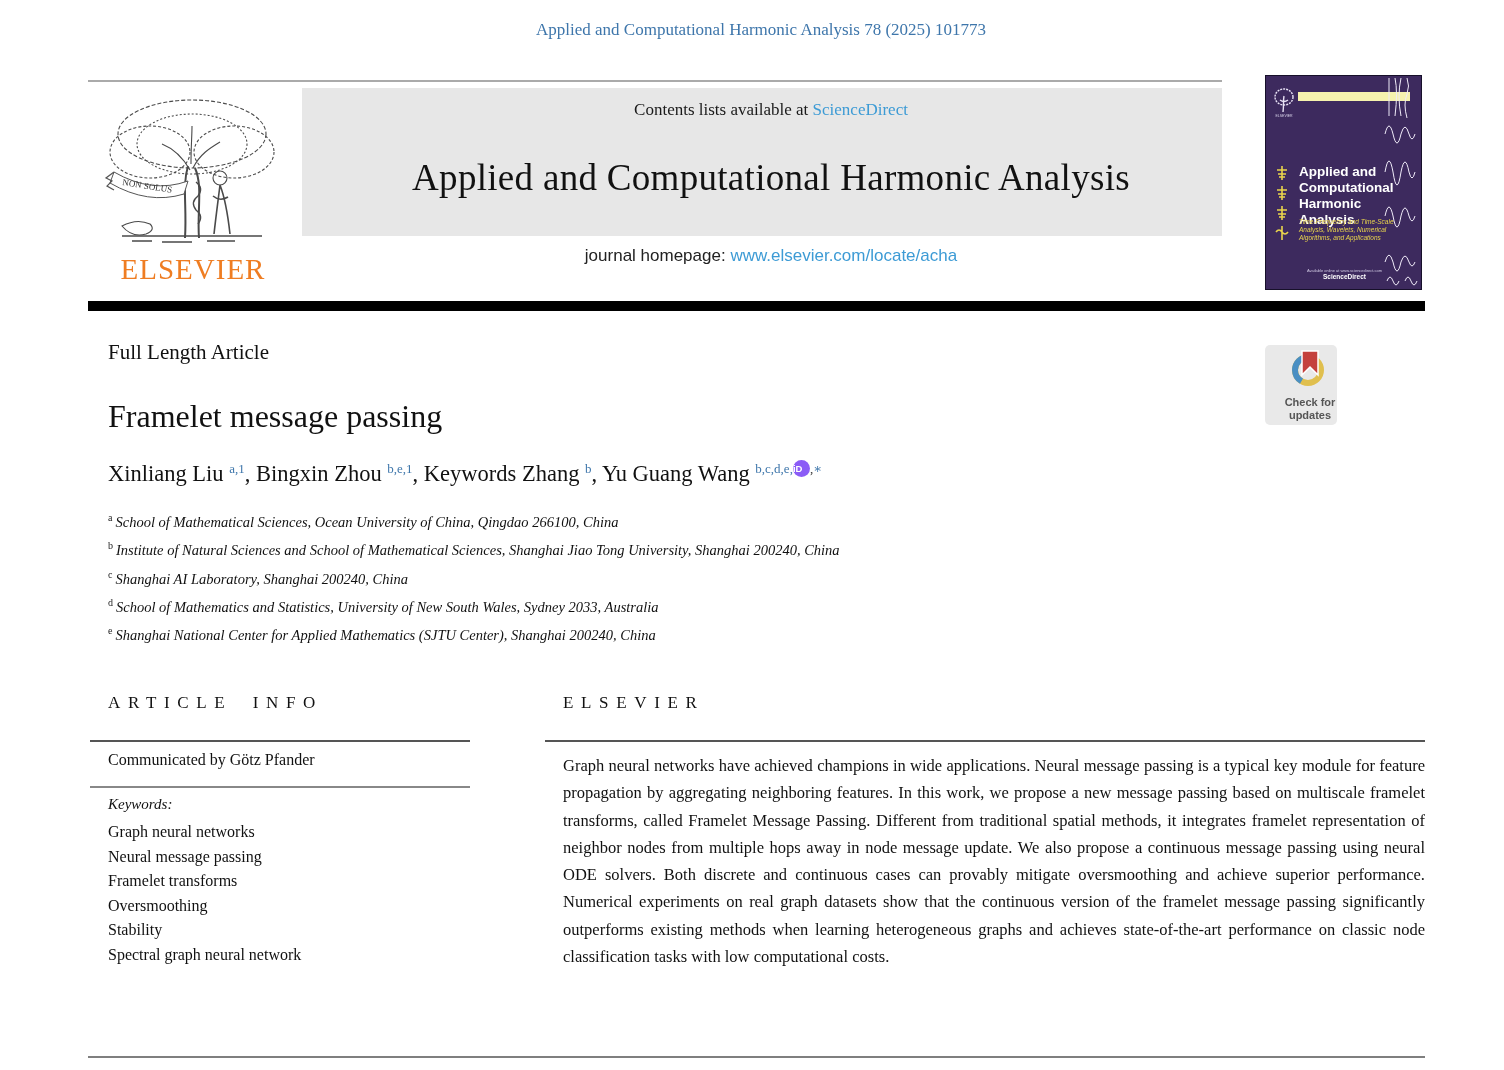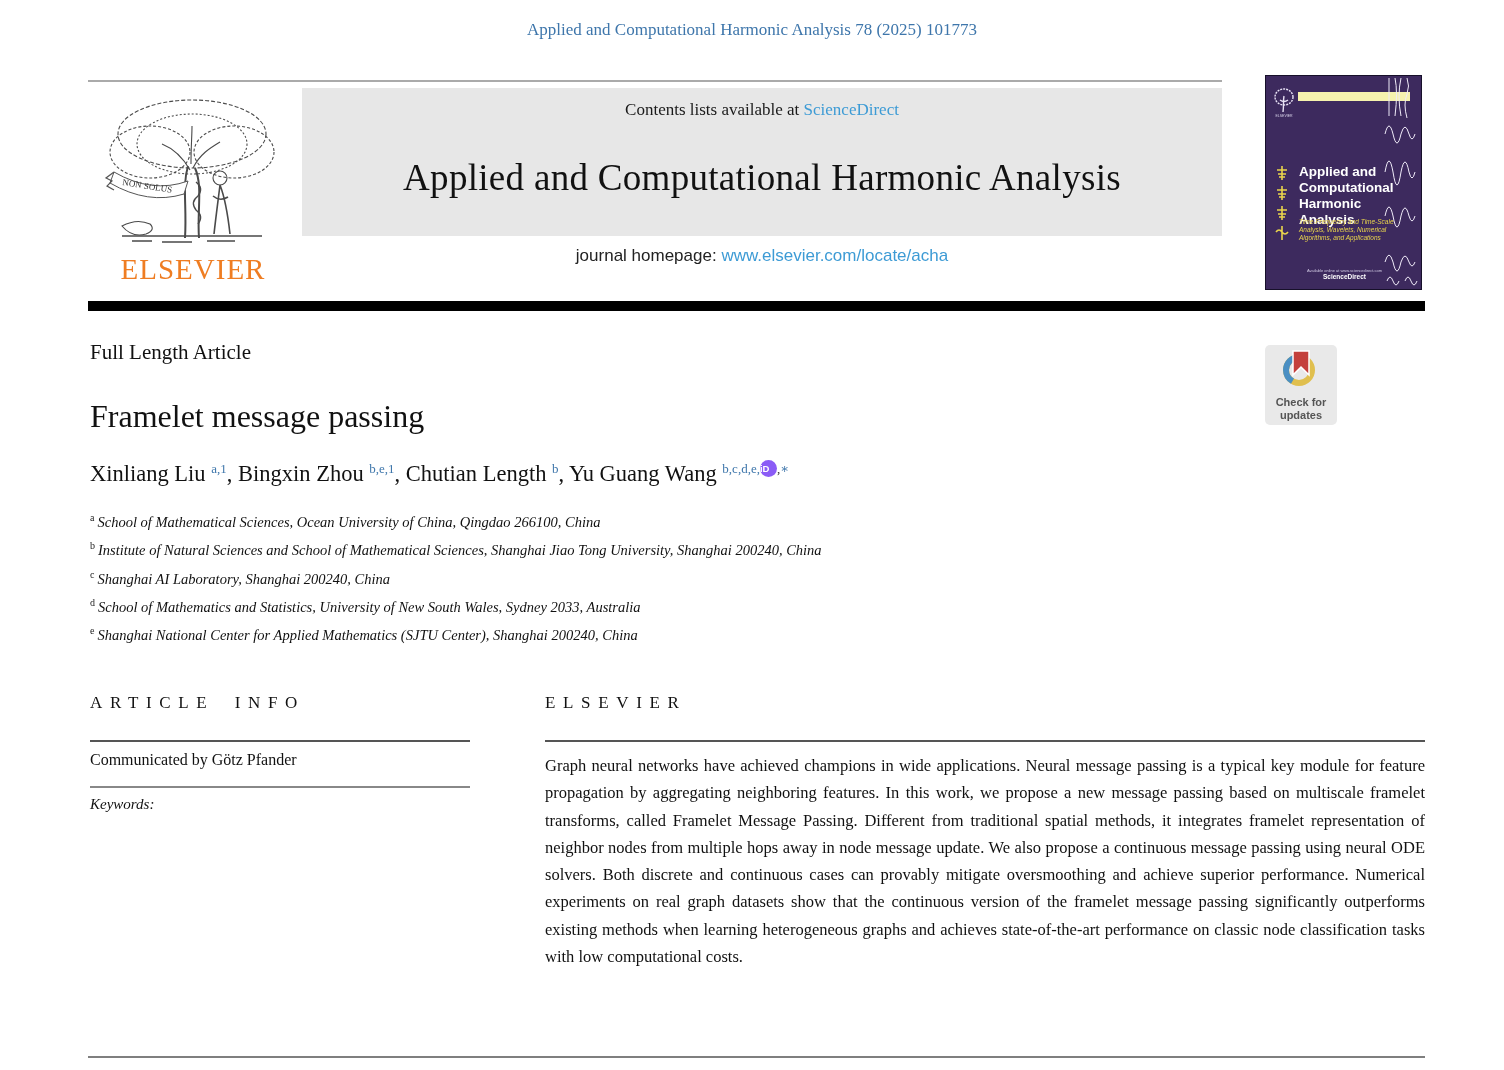--- a/index.html
+++ b/index.html
@@ -2,21 +2,21 @@
 <html><head>
 <meta charset="utf-8">
 <style>
   * { margin:0; padding:0; box-sizing:border-box; }
   html,body { background:#fff; }
   #page {
     position:relative; width:1504px; height:1070px; background:#ffffff;
     font-family:"Liberation Serif","DejaVu Serif",serif; color:#1a1a1a;
     overflow:hidden;
   }
-  .abs { position:absolute; }
+  .abs { position:absolute;padding-left:18px; }
 
   
   .citation {
     top:20px; left:0; width:1504px; text-align:center;
     font-size:17px; color:#3e76ab;
   }
 
   
   .top-rule { top:80px; left:88px; width:1134px; height:2px; background:#aaaaaa; }
 
@@ -203,36 +203,44 @@
       <circle cx="20" cy="21" r="13" fill="none" stroke="#e0bf4e" stroke-width="6"></circle>
       <path d="M20,8 a13,13 0 0 0 -13,13 a13,13 0 0 0 6.5,11.2" fill="none" stroke="#4a8fc3" stroke-width="6"></path>
       <path d="M14,2 h16 v24 l-8,-8 l-8,8 z" fill="#c4413d" stroke="#fff" stroke-width="1.5"></path>
     </svg>
     <div class="btxt"><span>Check for</span><br><span>updates</span></div>
   </div>
 
   <div class="abs title">Framelet message passing</div>
 
   <div class="abs authors">
-    <span><span>Xinliang Liu</span>&nbsp;<sup>a,1</sup><span>, </span></span><span><span>Bingxin Zhou</span>&nbsp;<sup>b,e,1</sup><span>, </span></span><span><span>Chutian Length</span>&nbsp;<sup>b</sup><span>, </span></span><span><span>Yu Guang Wang</span>&nbsp;<sup>b,c,d,e,</sup><span class="orcid">iD</span><sup><span class="dark">,</span><span>∗</span></sup></span>
+    <span><span>Xinliang Liu</span>&nbsp;<sup>a,1</sup><span>, </span></span><span><span>Bingxin Zhou</span>&nbsp;<sup>b,e,1</sup><span>, </span></span><span><span>Keywords Zhang</span>&nbsp;<sup>b</sup><span>, </span></span><span><span>Yu Guang Wang</span>&nbsp;<sup>b,c,d,e,</sup><span class="orcid">iD</span><sup><span class="dark">,</span><span>∗</span></sup></span>
   </div>
 
   <div class="abs affils">
     <div><sup>a</sup><span class="aff">School of Mathematical Sciences, Ocean University of China, Qingdao 266100, China</span></div>
     <div><sup>b</sup><span class="aff">Institute of Natural Sciences and School of Mathematical Sciences, Shanghai Jiao Tong University, Shanghai 200240, China</span></div>
     <div><sup>c</sup><span class="aff">Shanghai AI Laboratory, Shanghai 200240, China</span></div>
     <div><sup>d</sup><span class="aff">School of Mathematics and Statistics, University of New South Wales, Sydney 2033, Australia</span></div>
     <div><sup>e</sup><span class="aff">Shanghai National Center for Applied Mathematics (SJTU Center), Shanghai 200240, China</span></div>
   </div>
 
   <div class="abs ai-head">ARTICLE INFO</div>
   <div class="abs rule-l1"></div>
   <div class="abs communicated">Communicated by Götz Pfander</div>
   <div class="abs rule-l2"></div>
   <div class="abs kw-label">Keywords:</div>
+  <div class="abs kw-list">
+    <div>Graph neural networks</div>
+    <div>Neural message passing</div>
+    <div>Framelet transforms</div>
+    <div>Oversmoothing</div>
+    <div>Stability</div>
+    <div>Spectral graph neural network</div>
+  </div>
 
   <div class="abs ab-head">ELSEVIER</div>
   <div class="abs rule-r1"></div>
   <div class="abs abstract-text">Graph neural networks have achieved champions in wide applications. Neural message passing is a typical key module for feature propagation by aggregating neighboring features. In this work, we propose a new message passing based on multiscale framelet transforms, called Framelet Message Passing. Different from traditional spatial methods, it integrates framelet representation of neighbor nodes from multiple hops away in node message update. We also propose a continuous message passing using neural ODE solvers. Both discrete and continuous cases can provably mitigate oversmoothing and achieve superior performance. Numerical experiments on real graph datasets show that the continuous version of the framelet message passing significantly outperforms existing methods when learning heterogeneous graphs and achieves state-of-the-art performance on classic node classification tasks with low computational costs.</div>
 
   <div class="abs bottom-rule"></div>
 
 </div>
 
 </body></html>

